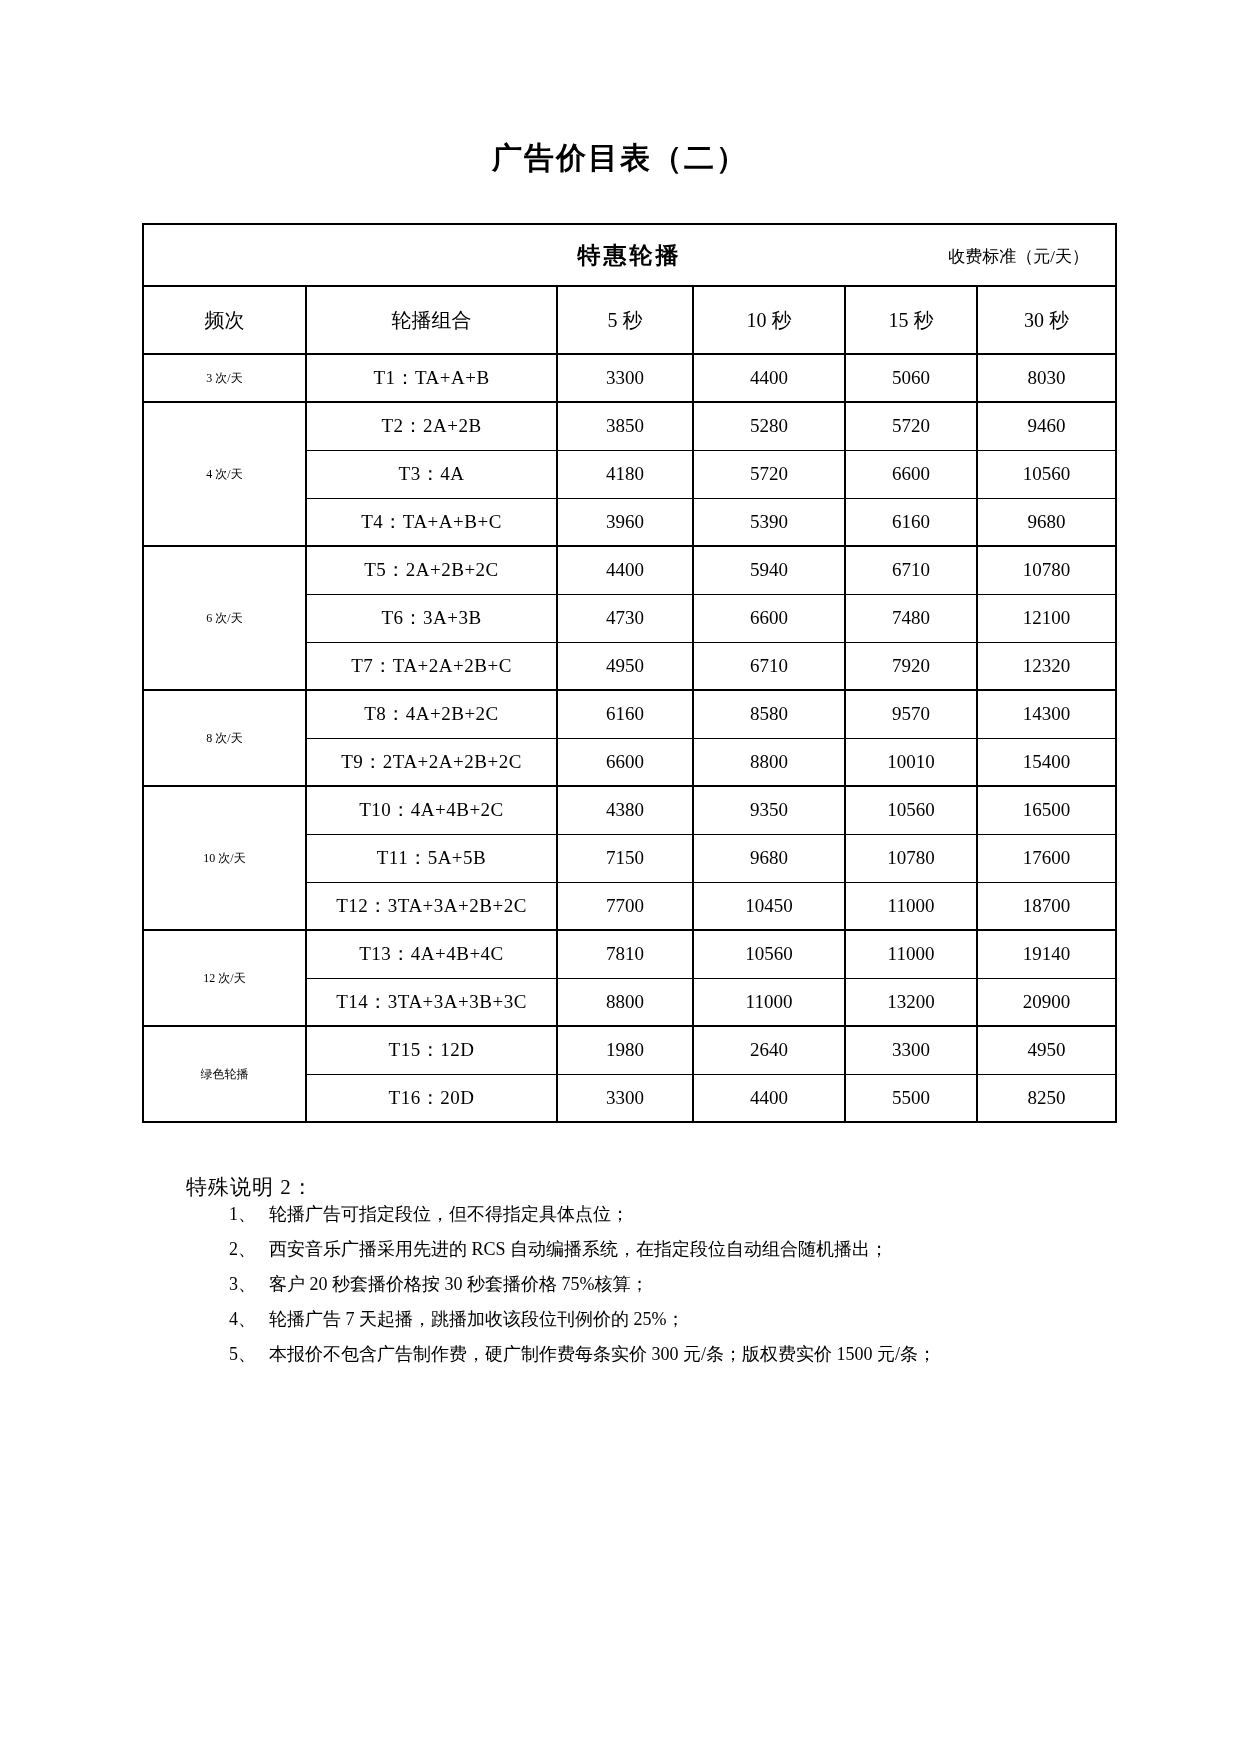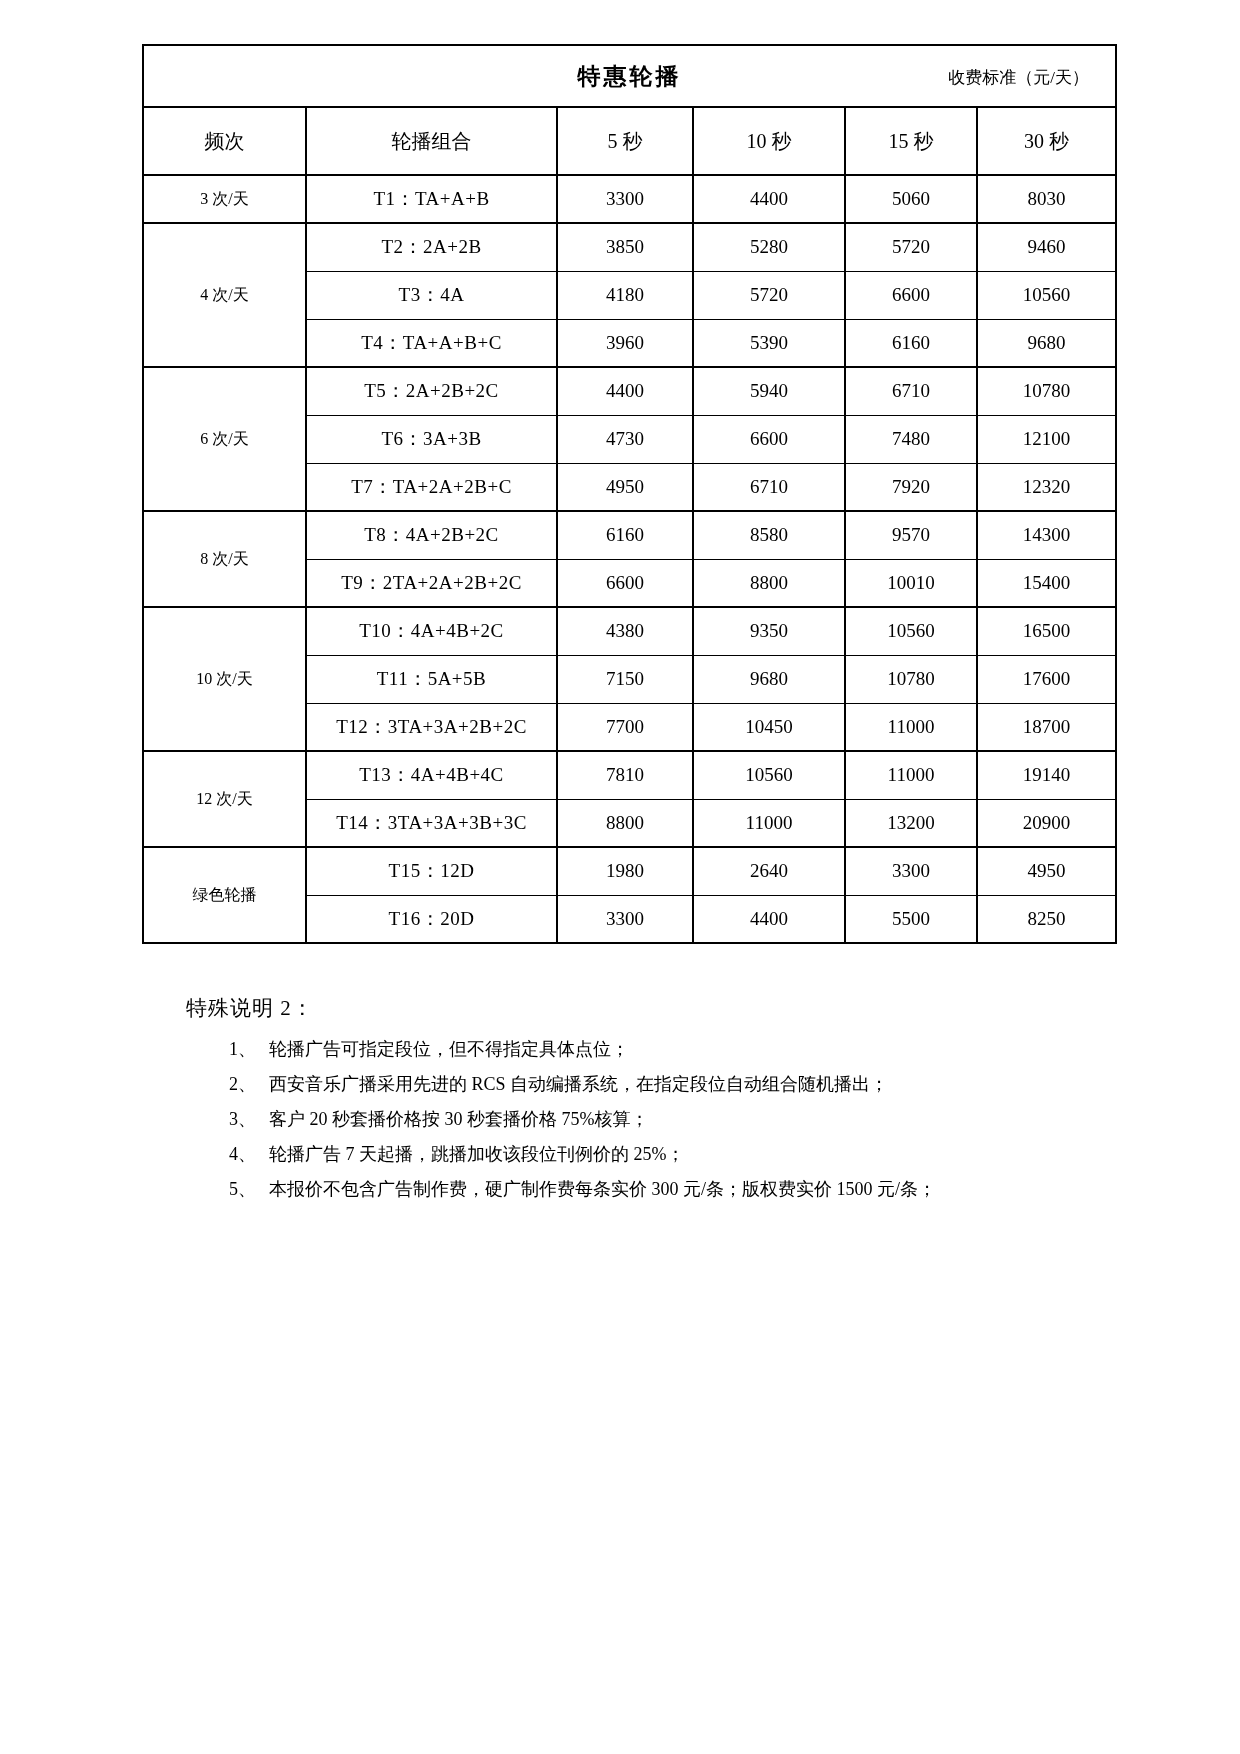--- a/index.html
+++ b/index.html
@@ -60,47 +60,47 @@
     letter-spacing: 0;
   }
   .cols-row th {
     height: 68px;
     font-size: 20px;
     border-top: 2px solid #000;
     border-bottom: 2px solid #000;
   }
   tbody td { height: 48px; font-size: 19px; }
   tbody tr.group-start td { border-top: 2px solid #000; }
-  .freq-cell { font-size: 16px; }
+  .freq-cell { font-size: 12px; }
   .combo-cell {
     text-align: left;
     letter-spacing: 0.5px;
   }
 
   .notes { margin: 50px 0 0 186px; width: 940px; }
   .notes-heading {
     font-size: 21px;
     letter-spacing: 1px;
-    margin-bottom: 14px;
   }
   .note-item {
     display: flex;
     padding-left: 43px;
     font-size: 18px;
     line-height: 1.45;
     margin-bottom: 9px;
   }
   .note-num { flex: 0 0 40px; }
   .note-text { flex: 1; }
 </style>
 </head>
 <body>
 
 <div class="page">
 
+  <h1 class="doc-title">广告价目表（二）</h1>
 
   <table class="price-table">
     <colgroup>
       <col style="width:163px">
       <col style="width:251px">
       <col style="width:136px">
       <col style="width:152px">
       <col style="width:132px">
       <col style="width:139px">
     </colgroup>

